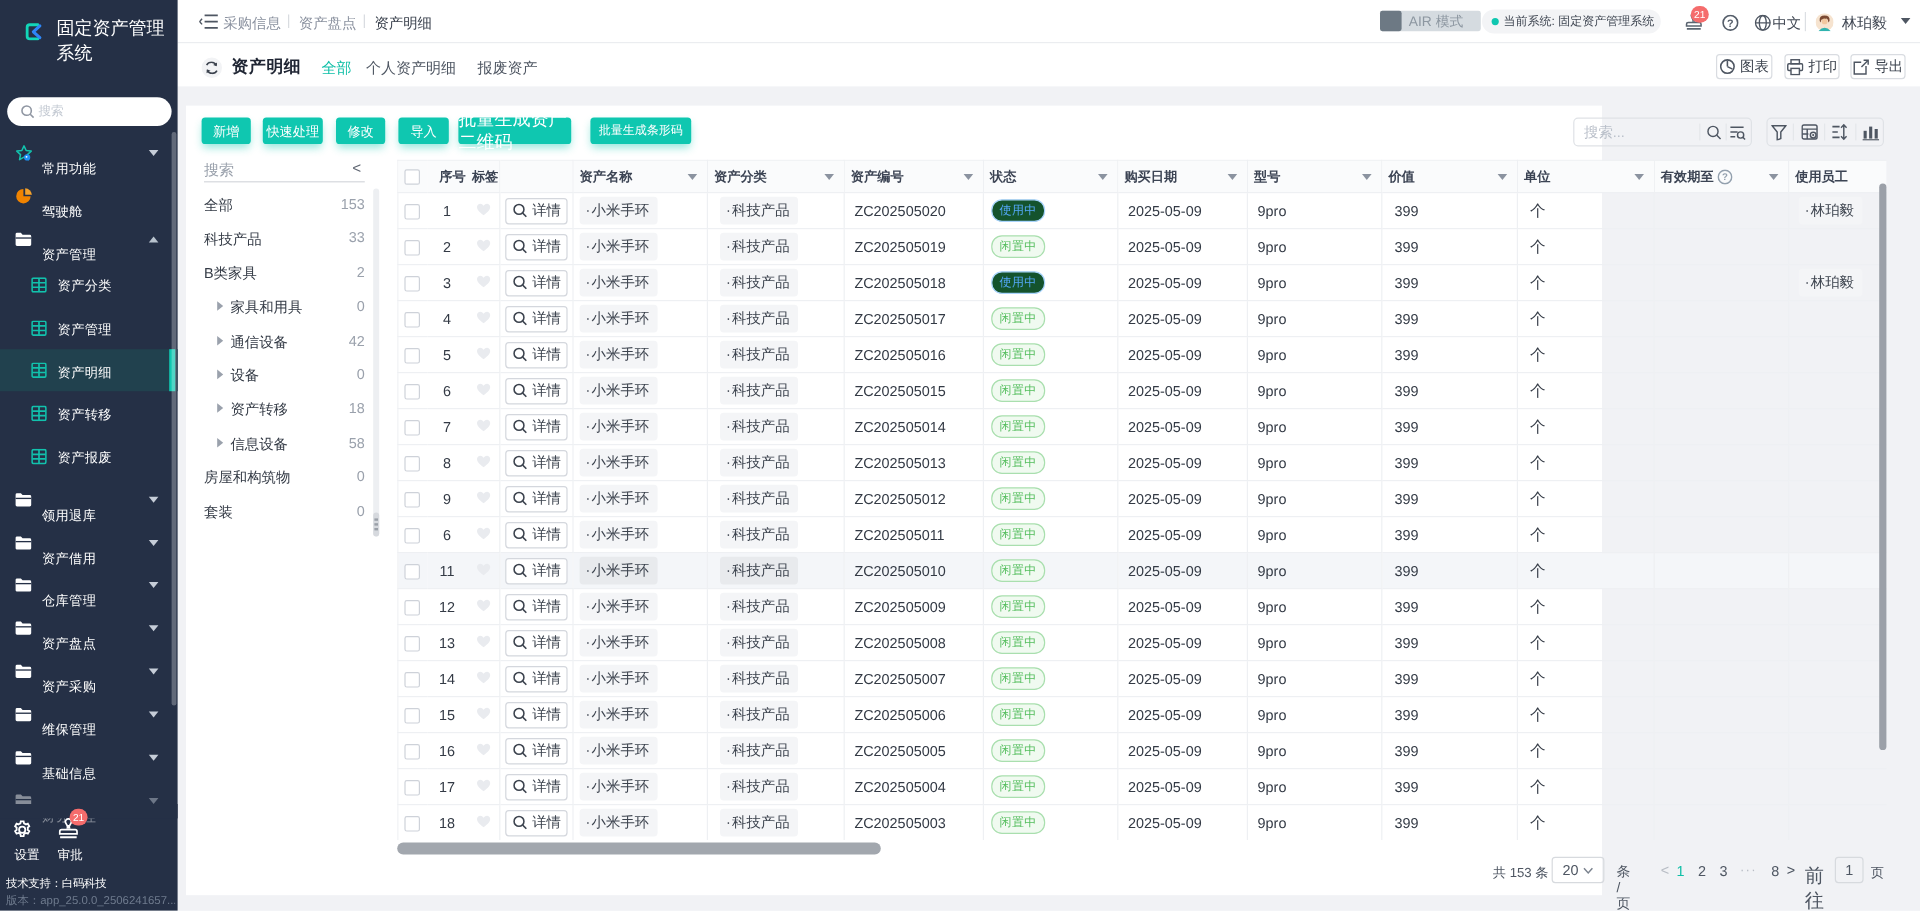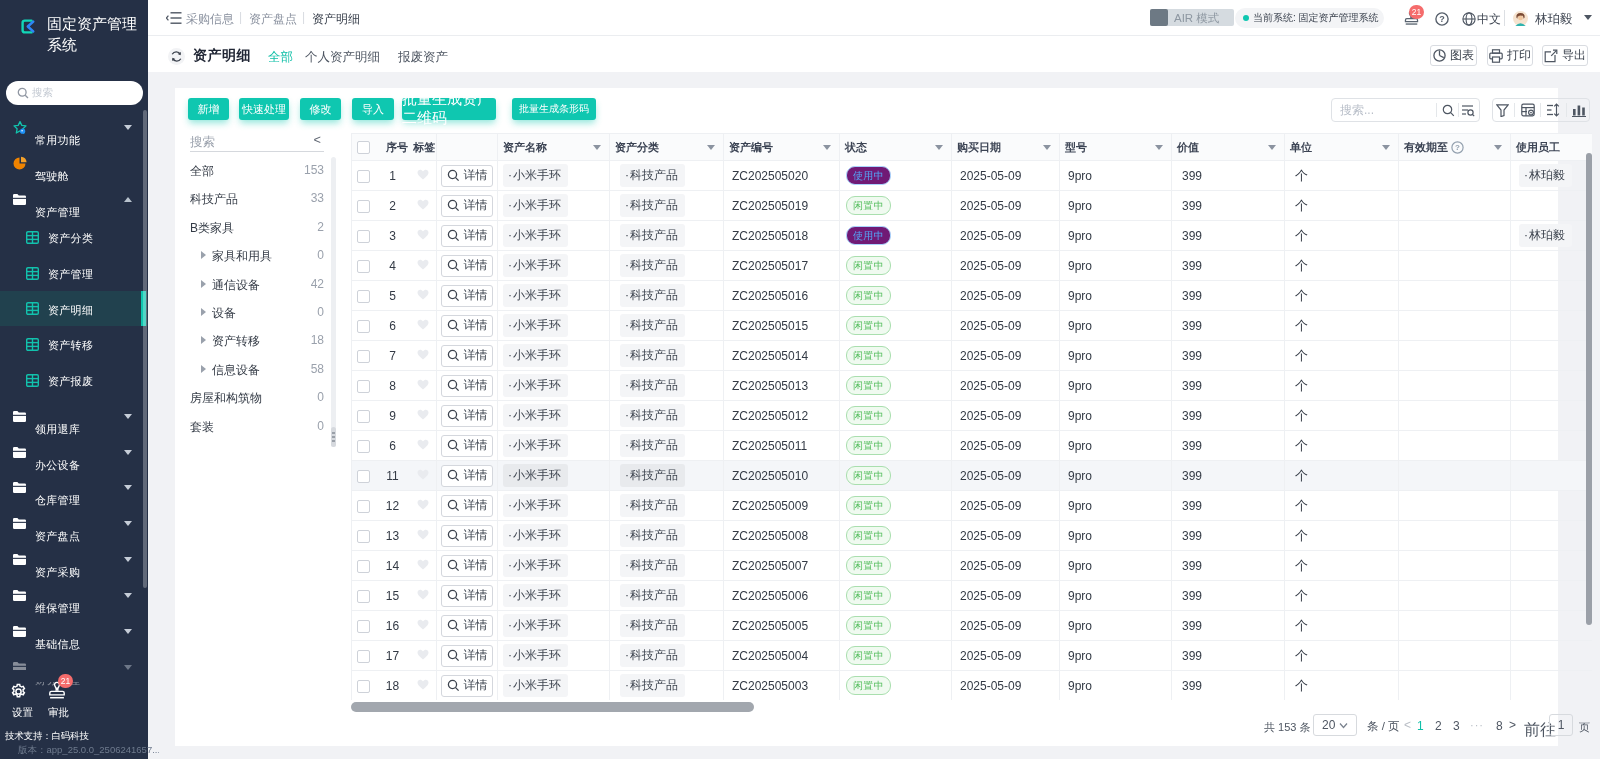--- a/index.html
+++ b/index.html
@@ -21,21 +21,21 @@
 .tnode .n{position:absolute;right:0;top:0;color:#9aa1ac}
 .tarr{position:absolute;width:0;height:0;border-top:4px solid transparent;border-bottom:4px solid transparent;border-left:5px solid #9aa1ac}
 table{border-collapse:collapse;table-layout:fixed;width:1280px}
 td{border:1px solid #eef0f3;font-size:12px;color:#333a45;height:30px;padding:0;text-align:center;overflow:hidden;white-space:nowrap}
 td.l{text-align:left;padding-left:8px}
 thead th{border:1px solid #eef0f3;background:#fafbfc;height:27px;color:#3c4454;font-weight:bold;font-size:11px;padding:0;text-align:left;overflow:hidden;white-space:nowrap;position:relative}
 th .ht{margin-left:5px}
 .sortcar{position:absolute;right:8px;top:11px;width:0;height:0;border-left:4.5px solid transparent;border-right:4.5px solid transparent;border-top:5px solid #8b93a0}
 .tag{display:inline-block;background:#f4f5f7;border-radius:3px;padding:3px 7px 3px 5px;color:#3c434e}
 .st{display:inline-block;border-radius:9px;font-size:10px;padding:2.5px 6px;line-height:12px;letter-spacing:.3px}
-.st.b{color:#54a8f8;background:#701a75;border:1px solid #a9d4fd}
+.st.b{color:#54a8f8;background:#14532d;border:1px solid #a9d4fd}
 .st.g{color:#53bd5c;background:#f0faf0;border:1px solid #a9dfae}
 td:nth-child(2),td:nth-child(3){border-left:none;border-right:none}
 td:nth-child(1){border-right:none}
 thead th:nth-child(2),thead th:nth-child(3){border-left:none;border-right:none}
 thead th:nth-child(1){border-right:none}
 .cb{display:inline-block;width:13px;height:13px;border:1px solid #ced2d9;border-radius:2px;background:#fff;vertical-align:middle}
 .dbtn{display:inline-flex;align-items:center;justify-content:center;width:52px;height:22px;border:1px solid #d4d7dd;border-radius:3px;background:#fff;color:#3c434e;font-size:12px;gap:4px}
 </style>
 </head>
 <body>
@@ -128,21 +128,21 @@
           <rect x="1" y="5.8" width="13" height="1.1" fill="#253046"></rect>
         </svg></div>
       <span class="tx">领用退库</span>
       <div class="car" style="top:4px"></div>
     </div>
 <div class="mi" style="top:446px;">
       <div class="abs" style="left:12px;top:-1px"><svg width="15" height="15" viewBox="0 0 15 15">
           <path d="M1 3.2 Q1 2 2.2 2 L5.4 2 L6.8 3.6 L12.8 3.6 Q14 3.6 14 4.8 L14 11.8 Q14 13 12.8 13 L2.2 13 Q1 13 1 11.8 Z" fill="#fff"></path>
           <rect x="1" y="5.8" width="13" height="1.1" fill="#253046"></rect>
         </svg></div>
-      <span class="tx">办公设备</span>
+      <span class="tx">资产借用</span>
       <div class="car" style="top:4px"></div>
     </div>
 <div class="mi" style="top:481px;">
       <div class="abs" style="left:12px;top:-1px"><svg width="15" height="15" viewBox="0 0 15 15">
           <path d="M1 3.2 Q1 2 2.2 2 L5.4 2 L6.8 3.6 L12.8 3.6 Q14 3.6 14 4.8 L14 11.8 Q14 13 12.8 13 L2.2 13 Q1 13 1 11.8 Z" fill="#fff"></path>
           <rect x="1" y="5.8" width="13" height="1.1" fill="#253046"></rect>
         </svg></div>
       <span class="tx">仓库管理</span>
       <div class="car" style="top:4px"></div>
     </div>
@@ -198,21 +198,21 @@
           <path d="M8 2.3 a2.6 2.6 0 0 1 4 0 q1.1 1.3 0 2.9 l-1.1 2.1 h-1.8 l-1.1-2.1 q-1.1-1.6 0-2.9 Z"></path>
           <path d="M8.7 7.3 h2.6 l.4 2.4 h-3.4 Z" fill="#fff" stroke="none"></path>
           <path d="M4.4 10.4 h11.2 q1.6 0 1.6 1.7 v1.8 h-14.4 v-1.8 q0-1.7 1.6-1.7 Z"></path>
           <line x1="3.1" y1="16.7" x2="16.9" y2="16.7" stroke-width="1.5"></line>
         </g>
       </svg></div>
     <div class="abs" style="left:58px;top:674px;width:15px;height:14px;background:#f56c6c;border-radius:7px;color:#fff;font-size:8.5px;text-align:center;line-height:14px">21</div>
     <div class="abs" style="left:12px;top:706px;font-size:10.5px;color:#fff">设置</div>
     <div class="abs" style="left:48px;top:706px;font-size:10.5px;color:#fff">审批</div>
     <div class="abs" style="left:5px;top:730px;font-size:9.5px;color:#fff;letter-spacing:-.2px">技术支持：白码科技</div>
-    <div class="abs" style="left:18px;top:744px;width:141px;overflow:hidden;font-size:9.5px;color:#6e7a8d;white-space:nowrap">版本：app_25.0.0_2506241657...</div>
+    <div class="abs" style="left:5px;top:744px;width:141px;overflow:hidden;font-size:9.5px;color:#6e7a8d;white-space:nowrap">版本：app_25.0.0_2506241657...</div>
     <div class="abs" style="right:1px;top:110px;width:4px;height:478px;background:rgba(255,255,255,.28);border-radius:2px"></div>
   </div>
 <div id="hd" class="abs" style="left:148px;top:0;width:1452px;height:72px;background:#fff;z-index:4">
 <div class="abs" style="top:35px;left:0;right:0;height:1px;background:#ebedf0"></div>
     <div class="abs" style="left:18px;top:11px"><svg width="16" height="14" viewBox="0 0 16 14">
         <g stroke="#4e5662" stroke-width="1.4" fill="none">
           <line x1="4.5" y1="1.8" x2="15.5" y2="1.8"></line>
           <line x1="4.5" y1="7" x2="15.5" y2="7"></line>
           <line x1="4.5" y1="12.2" x2="15.5" y2="12.2"></line>
           <path d="M2.4 4.7 L0.4 7 L2.4 9.3" stroke-width="1.2"></path>
@@ -294,21 +294,21 @@
       <svg width="14" height="14" viewBox="0 0 14 14">
         <g fill="none" stroke="#4e5662" stroke-width="1.2">
           <path d="M11 6 V12.6 H1.2 V2.8 H7"></path>
           <path d="M9 1.2 H12.8 V5"></path>
           <path d="M12.6 1.4 L7.2 6.8"></path>
         </g>
       </svg>
       <span>导出</span>
     </div>
   </div>
-<div id="card" class="abs" style="left:175px;top:88px;width:1383px;height:658px;background:#fff;z-index:3">
+<div id="card" class="abs" style="left:155px;top:88px;width:1180px;height:658px;background:#fff;z-index:3">
 <div class="tbtn" style="left:13px;width:41px;font-size:11px">新增</div>
     <div class="tbtn" style="left:64px;width:50px;font-size:11px">快速处理</div>
     <div class="tbtn" style="left:125px;width:41px;font-size:11px">修改</div>
     <div class="tbtn" style="left:177px;width:42px;font-size:11px">导入</div>
     <div class="tbtn" style="left:227px;width:94px;font-size:15px">批量生成资产二维码</div>
     <div class="tbtn" style="left:337px;width:84px;font-size:10px">批量生成条形码</div>
     <div class="abs" style="left:1156px;top:10px;width:149px;height:24px;border:1px solid #dfe2e6;border-radius:4px;display:flex;align-items:center">
       <span style="color:#b9bfc9;font-size:12px;margin-left:8px">搜索...</span>
       <div style="position:absolute;right:42px;width:1px;height:14px;background:#e4e7ea"></div>
       <div style="position:absolute;right:24px;top:5px"><svg width="13" height="13" viewBox="0 0 13 13">

